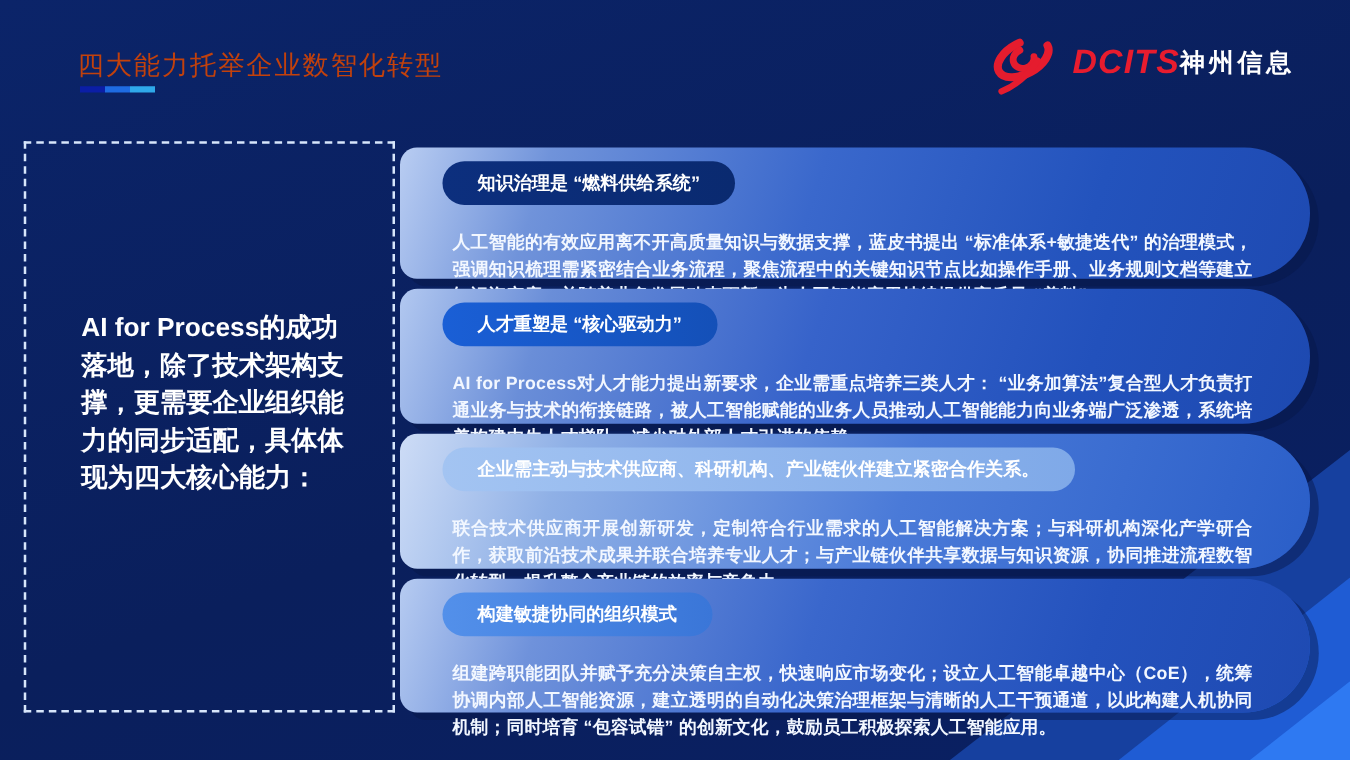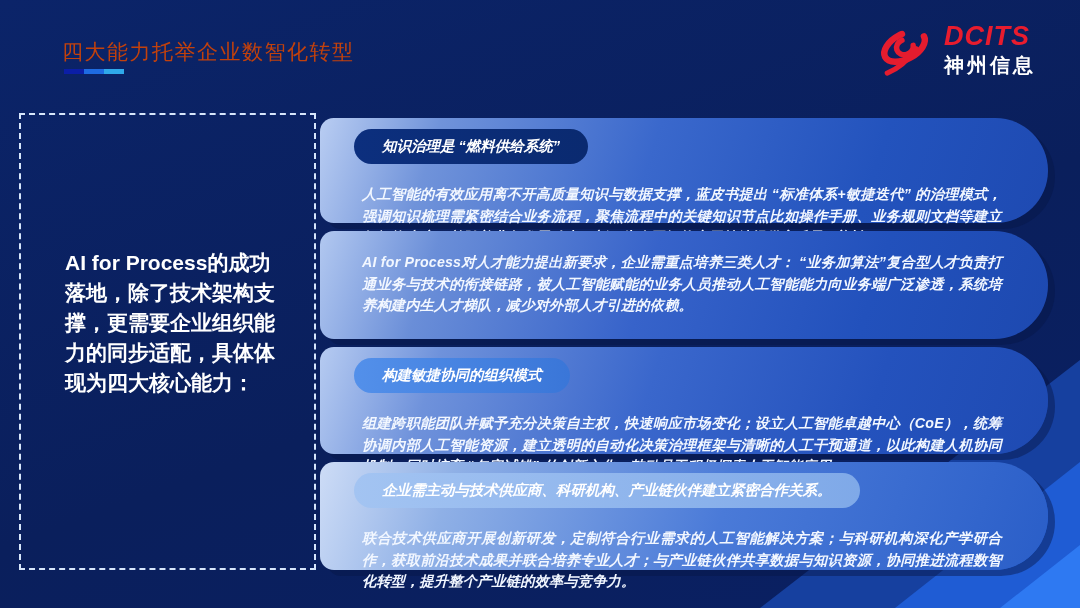--- a/index.html
+++ b/index.html
@@ -18,34 +18,34 @@
     clip-path:polygon(1080px 545px,1080px 608px,1000px 608px);}
   
   .title{position:absolute;left:62px;top:24px;color:#c2410c;font-size:21px;
     font-weight:400;letter-spacing:1.5px;}
   .title-underline{position:absolute;left:64px;top:69px;display:flex;height:5px;}
   .title-underline span{display:block;width:20px;height:5px;}
   .seg1{background:#0b1ea6;} .seg2{background:#1e6be2;} .seg3{background:#2fa9ea;}
   
   .logo{position:absolute;right:44px;top:20px;display:flex;align-items:center;gap:8px;}
   .logo-swirl{width:64px;height:58px;}
-  .logo-text{display:flex;flex-direction:column;line-height:1;}
+  .logo-text{display:flex;flex-direction:row;line-height:1;}
   .logo-brand{color:#e81c2e;font-size:27px;font-weight:800;font-style:italic;letter-spacing:1px;}
   .logo-company{color:#ffffff;font-size:20px;font-weight:700;letter-spacing:3px;margin-top:5px;}
   
   .intro-box{position:absolute;left:19px;top:113px;width:297px;height:457px;
     border:2px dashed #d7e6fb;box-sizing:border-box;}
   .intro-text{position:absolute;left:44px;top:112px;width:212px;color:#ffffff;
     font-size:21px;line-height:30px;font-weight:700;}
   
   .cards{position:absolute;left:320px;top:118px;width:728px;display:flex;
     flex-direction:column;gap:8px;}
   .card{box-sizing:border-box;width:728px;border-radius:14px 54px 54px 14px;
     padding:9px 34px 10px 30px;color:#f2f7ff;
-    box-shadow:7px 6px 0 rgba(6,22,70,0.45);font-style:italic;}
+    box-shadow:7px 6px 0 rgba(6,22,70,0.45);}
   .card1{height:105px;background:linear-gradient(108deg,#b9cdf2 0%,#7093da 16%,#3a68cc 45%,#2353bd 75%,#1e4ab2 100%);}
   .card2{height:108px;background:linear-gradient(108deg,#b2c8f0 0%,#6a8ed8 16%,#3763ca 45%,#2251bc 75%,#1d49b0 100%);}
   .card3{height:107px;background:linear-gradient(108deg,#b6cbf1 0%,#6f92db 16%,#3a67cc 45%,#2452bd 75%,#1e4ab2 100%);}
   .card4{height:108px;background:linear-gradient(108deg,#cddcf6 0%,#8fb0e6 18%,#4a7ad8 55%,#2a5ec8 100%);}
   .pill{display:inline-block;align-self:flex-start;border-radius:19px;
     padding:8px 28px;font-size:14.5px;font-weight:700;color:#ffffff;
     margin:2px 0 8px 4px;white-space:nowrap;}
   .card1 .pill{background:linear-gradient(90deg,#0c2f7e,#0a2a70);}
   .card2 .pill{background:linear-gradient(90deg,#1a5fd6,#1450b8);}
   .card3 .pill{background:linear-gradient(90deg,#5390ea,#3a76d8);}
@@ -87,23 +87,24 @@
 <div class="intro-box">
   <p class="intro-text">AI for Process的成功落地，除了技术架构支撑，更需要企业组织能力的同步适配，具体体现为四大核心能力：</p>
 </div>
 
 <div class="cards">
   <section class="card card1">
     <span class="pill">知识治理是 “燃料供给系统”</span>
     <p class="card-body">人工智能的有效应用离不开高质量知识与数据支撑，蓝皮书提出 “标准体系+敏捷迭代” 的治理模式，强调知识梳理需紧密结合业务流程，聚焦流程中的关键知识节点比如操作手册、业务规则文档等建立知识资产库，并随着业务发展动态更新，为人工智能应用持续提供高质量 “养料”。</p>
   </section>
   <section class="card card2">
+    <span class="pill">人才重塑是 “核心驱动力”</span>
     <p class="card-body">AI for Process对人才能力提出新要求，企业需重点培养三类人才： “业务加算法”复合型人才负责打通业务与技术的衔接链路，被人工智能赋能的业务人员推动人工智能能力向业务端广泛渗透，系统培养构建内生人才梯队，减少对外部人才引进的依赖。</p>
+  </section>
+  <section class="card card4">
+    <span class="pill">企业需主动与技术供应商、科研机构、产业链伙伴建立紧密合作关系。</span>
+    <p class="card-body">联合技术供应商开展创新研发，定制符合行业需求的人工智能解决方案；与科研机构深化产学研合作，获取前沿技术成果并联合培养专业人才；与产业链伙伴共享数据与知识资源，协同推进流程数智化转型，提升整个产业链的效率与竞争力。</p>
   </section>
   <section class="card card3">
     <span class="pill">构建敏捷协同的组织模式</span>
     <p class="card-body">组建跨职能团队并赋予充分决策自主权，快速响应市场变化；设立人工智能卓越中心（CoE），统筹协调内部人工智能资源，建立透明的自动化决策治理框架与清晰的人工干预通道，以此构建人机协同机制；同时培育 “包容试错” 的创新文化，鼓励员工积极探索人工智能应用。</p>
   </section>
-  <section class="card card4">
-    <span class="pill">企业需主动与技术供应商、科研机构、产业链伙伴建立紧密合作关系。</span>
-    <p class="card-body">联合技术供应商开展创新研发，定制符合行业需求的人工智能解决方案；与科研机构深化产学研合作，获取前沿技术成果并联合培养专业人才；与产业链伙伴共享数据与知识资源，协同推进流程数智化转型，提升整个产业链的效率与竞争力。</p>
-  </section>
 </div>
 
 </body></html>

